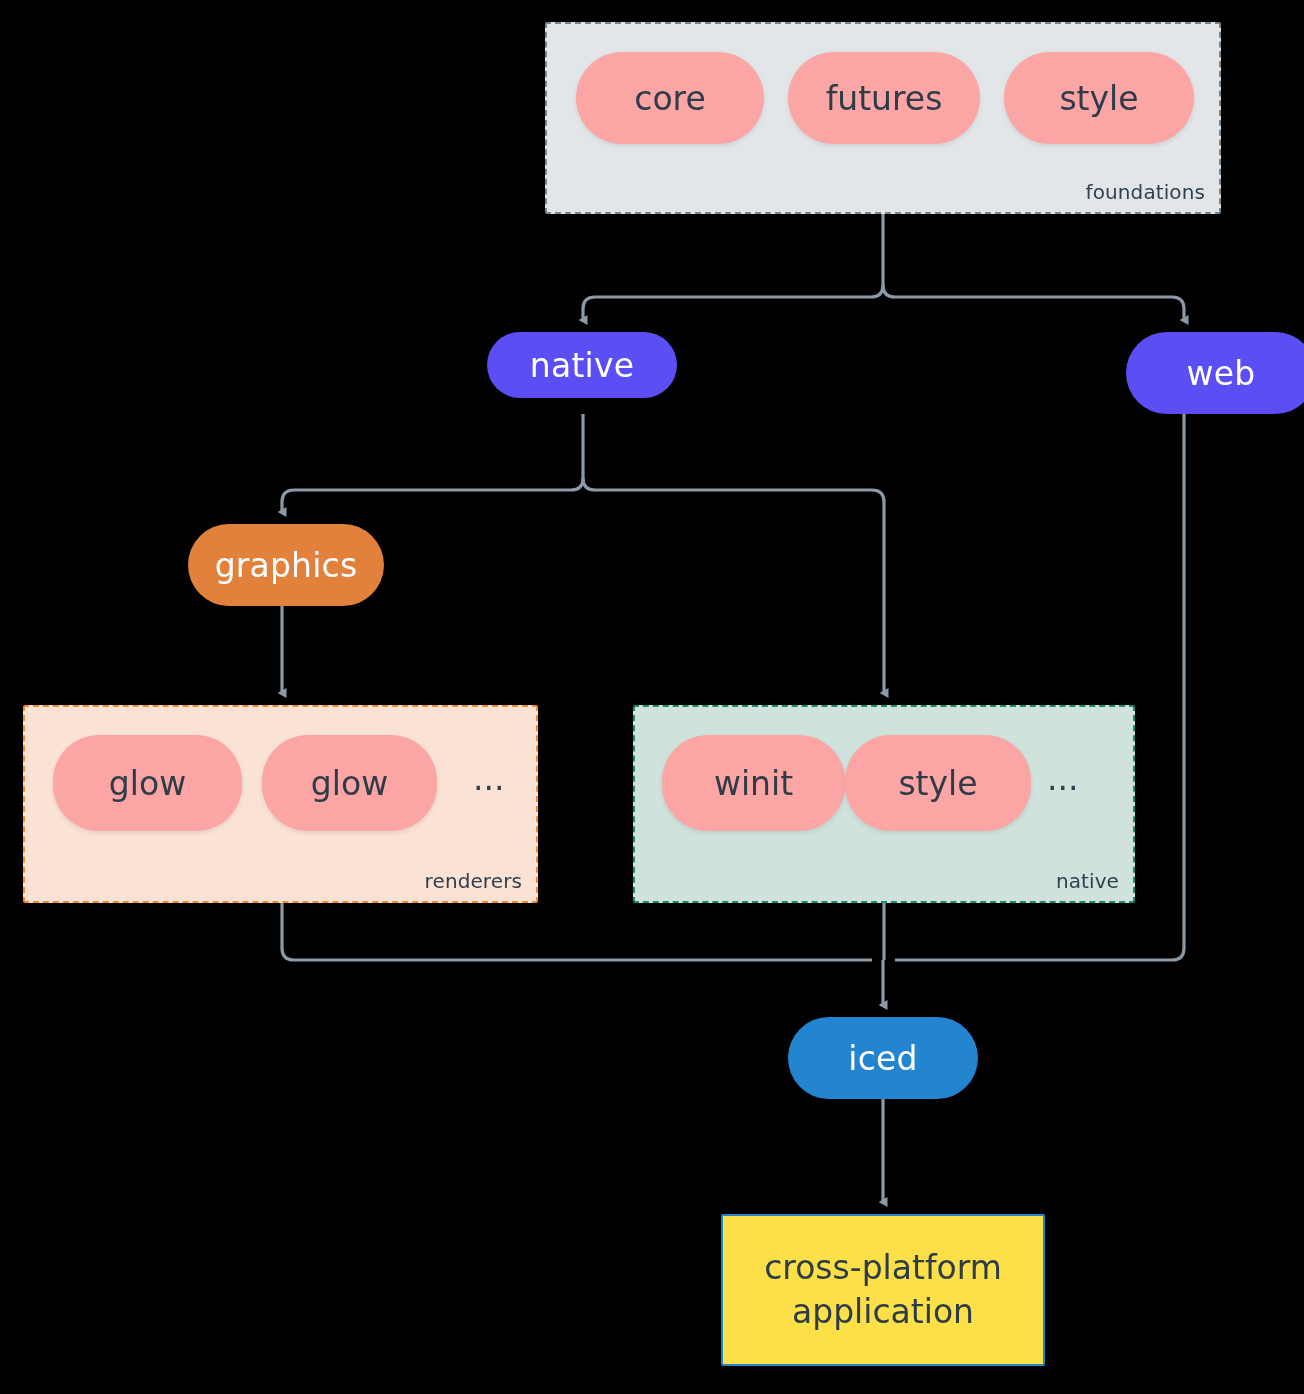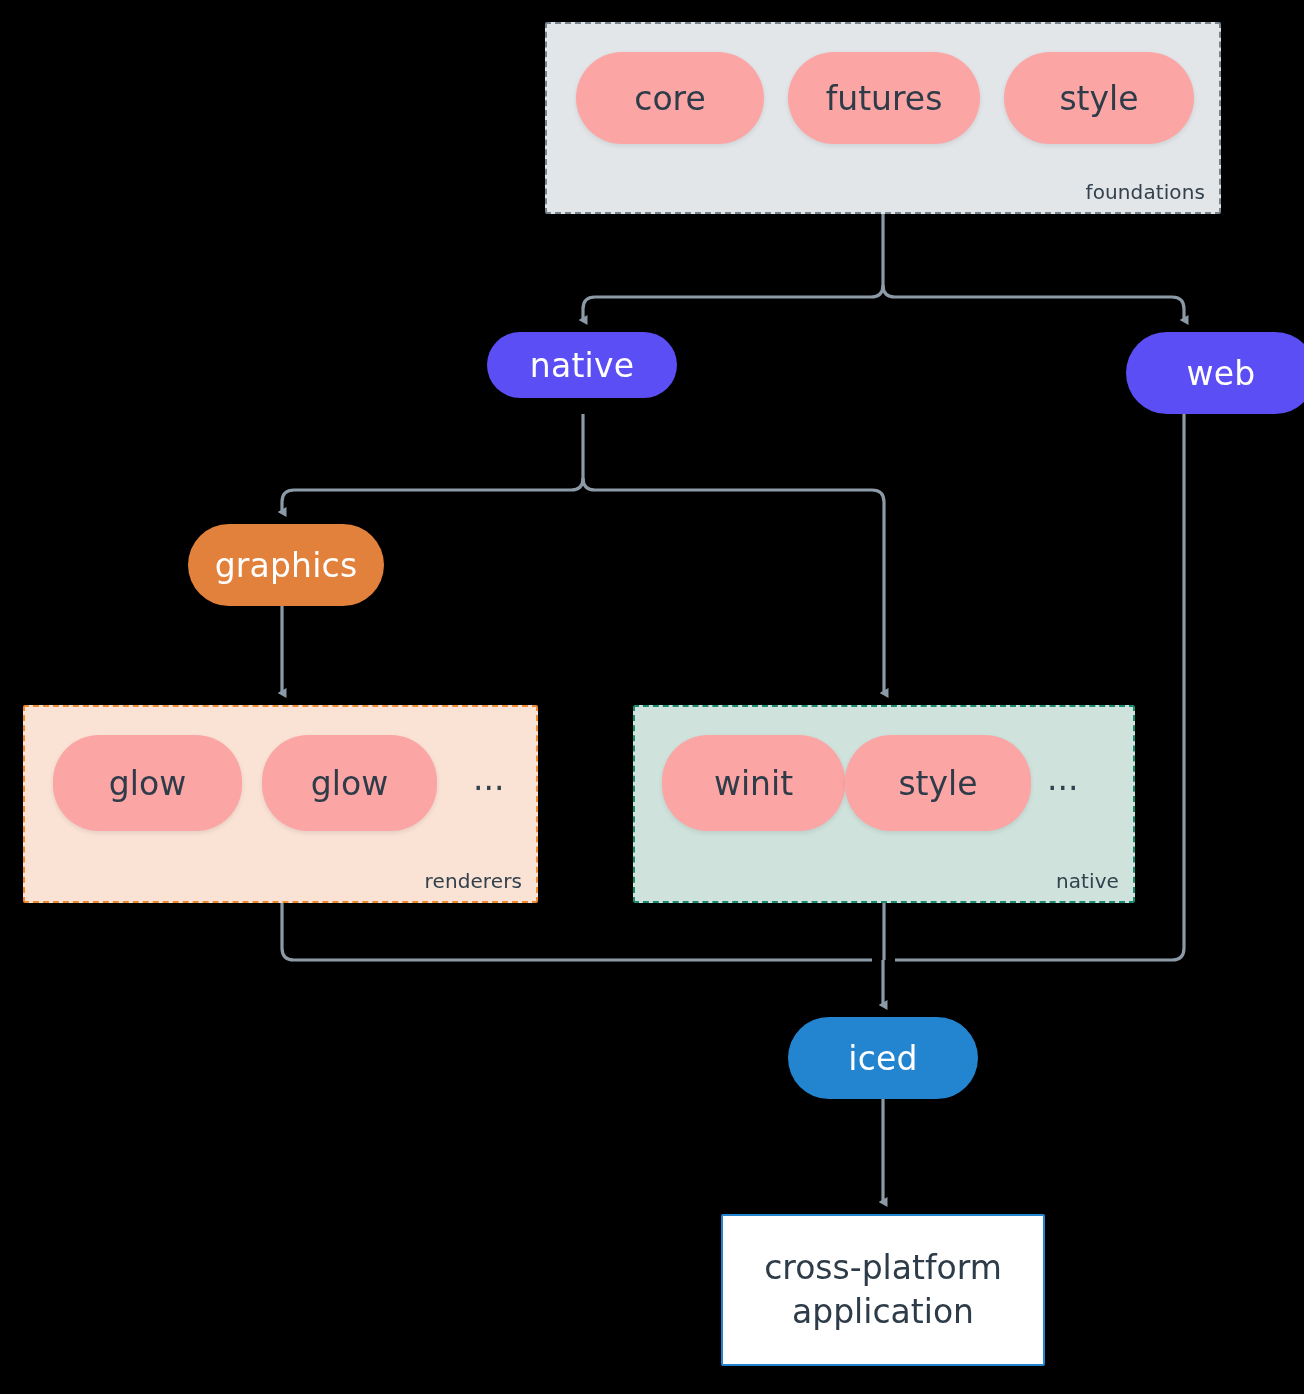--- a/index.html
+++ b/index.html
@@ -170,18 +170,18 @@
 
   <div class="node pill" style="left:188px; top:524px; width:196px; height:82px; background:#e2813c;">
     <span>graphics</span>
   </div>
 
   <div class="node pill" style="left:788px; top:1017px; width:190px; height:82px; background:#2385d0;">
     <span>iced</span>
   </div>
 
   <div class="node rect-node" style="left:721px; top:1214px; width:324px; height:152px;
-              background:#ffffff; border:2px solid #2385d0;">
+              background:#fde047; border:2px solid #2385d0;">
     <span>cross-platform</span>
     <span>application</span>
   </div>
 
 </div>
 
 </body></html>

